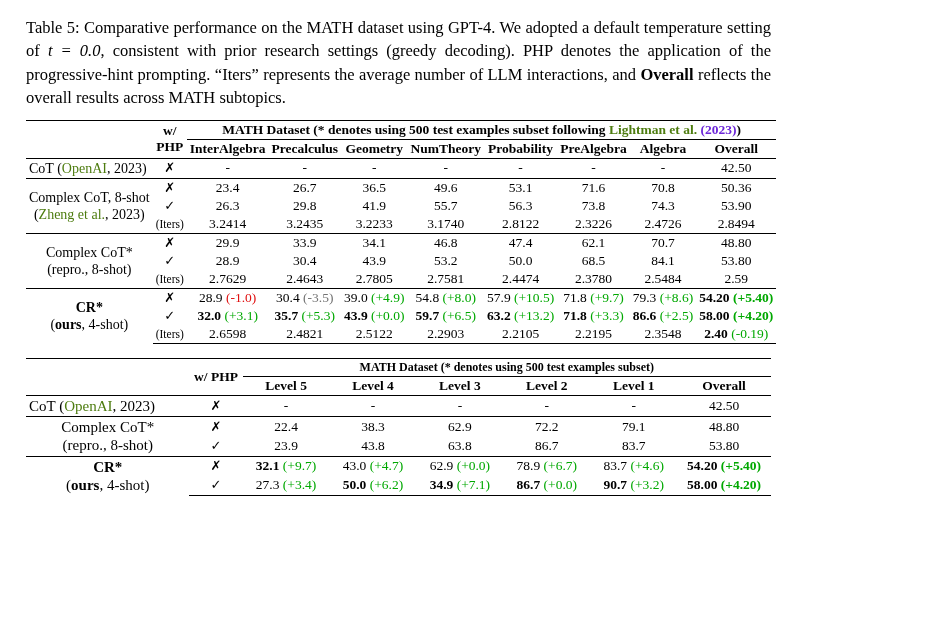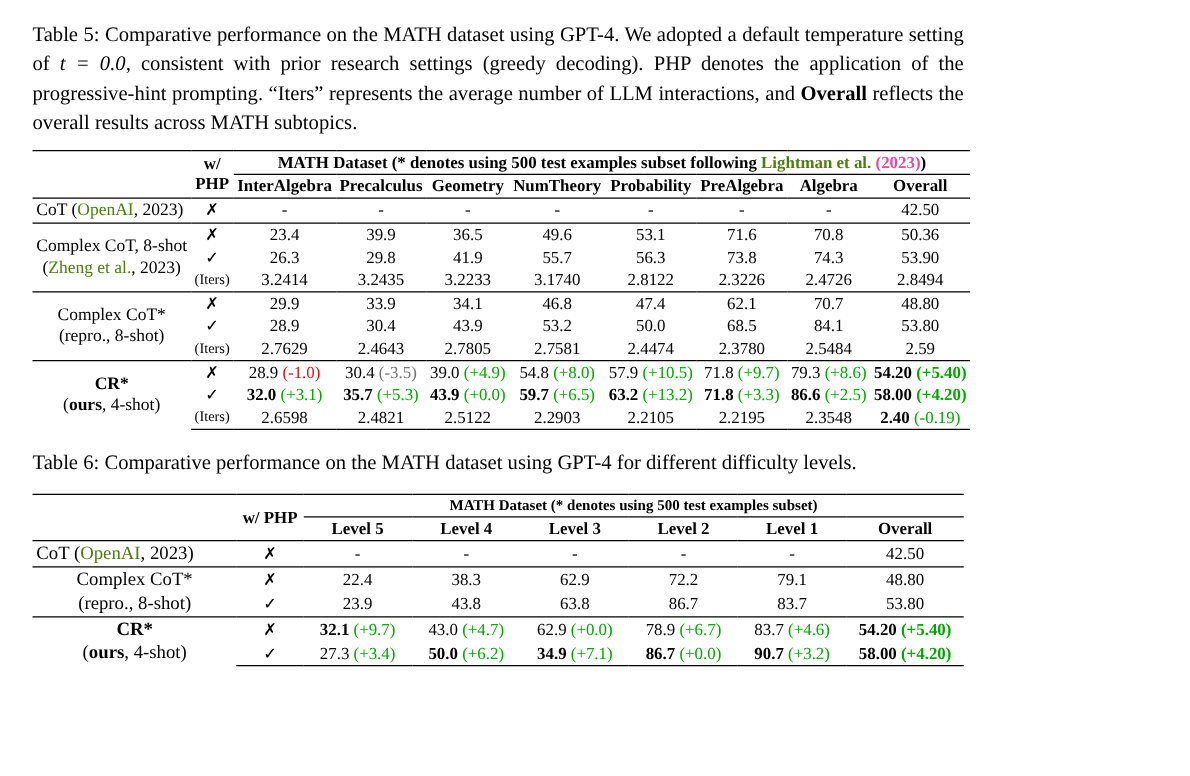--- a/index.html
+++ b/index.html
@@ -37,21 +37,21 @@
   .rule-mid td, .rule-mid th { border-top: 0.9px solid #000; }
   td, th { padding: 1px 3px; vertical-align: middle; }
   .c { text-align: center; }
   .l { text-align: left; }
   .hdrgroup {
     border-bottom: 0.8px solid #000;
     font-size: 13.5px;
   }
   .green { color: #00a800; }
   .cite-green { color: #4d7c0f; }
-  .cite-blue { color: #ec4899; }
+  .cite-blue { color: #6d28d9; }
   .rowlabel {
     font-size: 14px;
     line-height: 1.22;
     white-space: nowrap;
   }
   .iters { font-size: 11.5px; }
   .xmark { font-size: 13px; }
   .check { font-size: 13px; }
   .tbl-wrap { margin-bottom: 14px; }
   .t6 { font-size: 15px; }
@@ -118,21 +118,21 @@
         <td class="c">42.50</td>
       </tr>
 
       <tr class="rule-mid">
         <td class="l rowlabel c" rowspan="3" style="text-align:center">
           <div>Complex CoT, 8-shot</div>
           <div><span>(</span><span class="cite-green">Zheng et al.</span><span>, 2023)</span></div>
         </td>
         <td class="c xmark">✗</td>
         <td class="c">23.4</td>
-        <td class="c">39.9</td>
+        <td class="c">26.7</td>
         <td class="c">36.5</td>
         <td class="c">49.6</td>
         <td class="c">53.1</td>
         <td class="c">71.6</td>
         <td class="c">70.8</td>
         <td class="c">50.36</td>
       </tr>
       <tr>
         <td class="c check">✓</td>
         <td class="c">26.3</td>
@@ -228,23 +228,20 @@
         <td class="c">2.2903</td>
         <td class="c">2.2105</td>
         <td class="c">2.2195</td>
         <td class="c">2.3548</td>
         <td class="c nowrap"><b>2.40</b> <span class="green">(-0.19)</span></td>
       </tr>
     </tbody>
   </table>
   </div>
 
-  <div class="caption" style="margin-top:14px;margin-bottom:14px">
-    <span>Table 6: </span><span>Comparative performance on the MATH dataset using GPT-4 for different difficulty levels.</span>
-  </div>
 
   <div class="tbl-wrap t6">
   <table>
     <colgroup>
       <col style="width:196px">
       <col style="width:74px">
       <col style="width:108px">
       <col style="width:108px">
       <col style="width:108px">
       <col style="width:108px">

